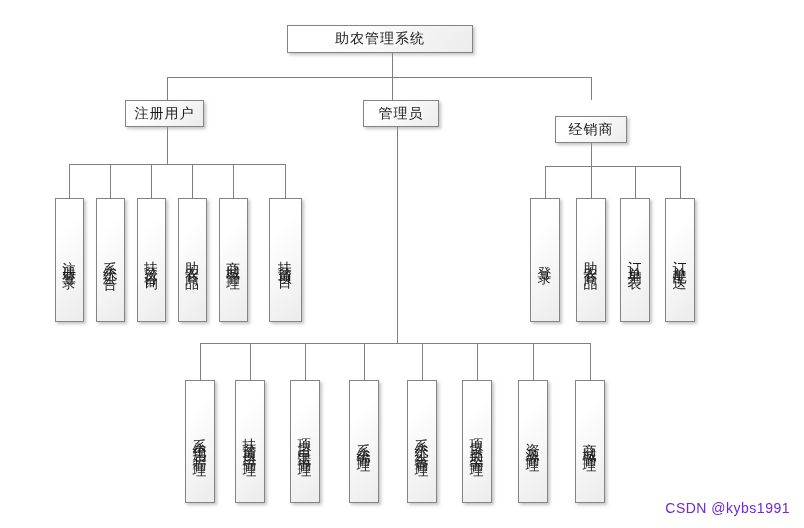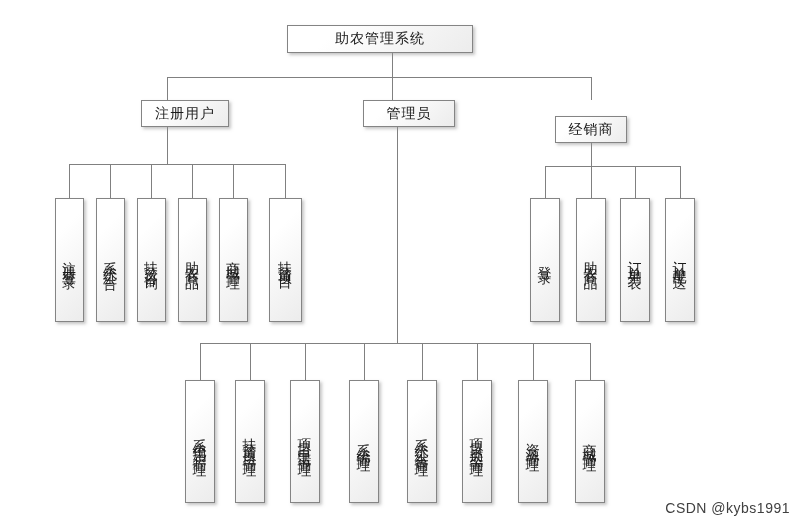--- a/index.html
+++ b/index.html
@@ -14,21 +14,21 @@
     background:linear-gradient(135deg,#ffffff 25%,#ececec 100%);
     box-shadow:2px 2px 3px rgba(150,150,150,0.55);
     display:flex;align-items:center;justify-content:center;
   }
   .h-node .nlabel{font-size:14px;letter-spacing:1px;white-space:nowrap;}
   .v-node .vlabel{
     writing-mode:vertical-rl;text-orientation:upright;
     font-size:14px;letter-spacing:5px;line-height:1;
   }
   .watermark{
-    position:absolute;right:14px;top:500px;font-size:14px;color:#404040;
+    position:absolute;right:14px;top:500px;font-size:14px;color:#6d28d9;
     letter-spacing:0.5px;
   }
 </style>
 </head>
 <body>
 
 <div class="canvas">
 
   <div class="line" style="left:392px;top:53px;width:1px;height:47px;"></div>
   <div class="line" style="left:167px;top:77px;width:425px;height:1px;"></div>
@@ -59,24 +59,24 @@
   <div class="line" style="left:364px;top:343px;width:1px;height:37px;"></div>
   <div class="line" style="left:422px;top:343px;width:1px;height:37px;"></div>
   <div class="line" style="left:477px;top:343px;width:1px;height:37px;"></div>
   <div class="line" style="left:533px;top:343px;width:1px;height:37px;"></div>
   <div class="line" style="left:590px;top:343px;width:1px;height:37px;"></div>
 
   <div class="node h-node" style="left:287px;top:25px;width:186px;height:28px;">
     <span class="nlabel">助农管理系统</span>
   </div>
 
-  <div class="node h-node" style="left:125px;top:100px;width:88px;height:27px;margin-left:16px;">
+  <div class="node h-node" style="left:125px;top:100px;width:79px;height:27px;">
     <span class="nlabel">注册用户</span>
   </div>
-  <div class="node h-node" style="left:363px;top:100px;width:92px;height:27px;">
+  <div class="node h-node" style="left:363px;top:100px;width:76px;height:27px;">
     <span class="nlabel">管理员</span>
   </div>
   <div class="node h-node" style="left:555px;top:100px;width:72px;height:27px;margin-top:16px;">
     <span class="nlabel">经销商</span>
   </div>
 
   <div class="node v-node" style="left:55px;top:198px;width:29px;height:124px;">
     <span class="vlabel">注册登录</span>
   </div>
   <div class="node v-node" style="left:96px;top:198px;width:29px;height:124px;">

